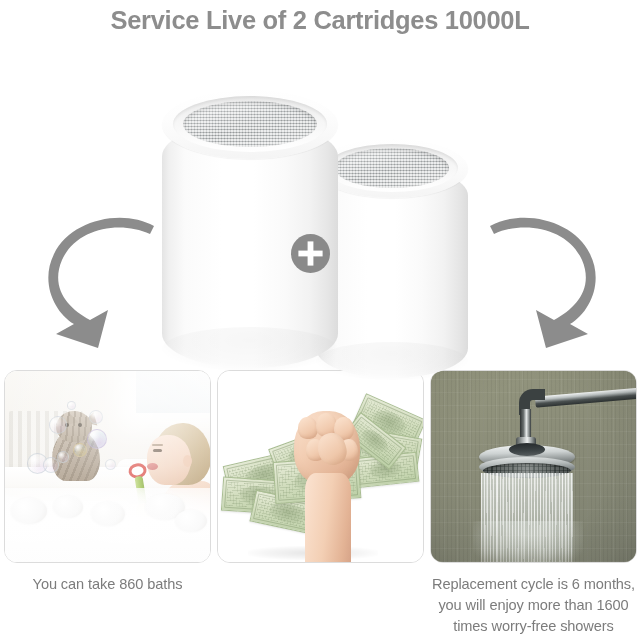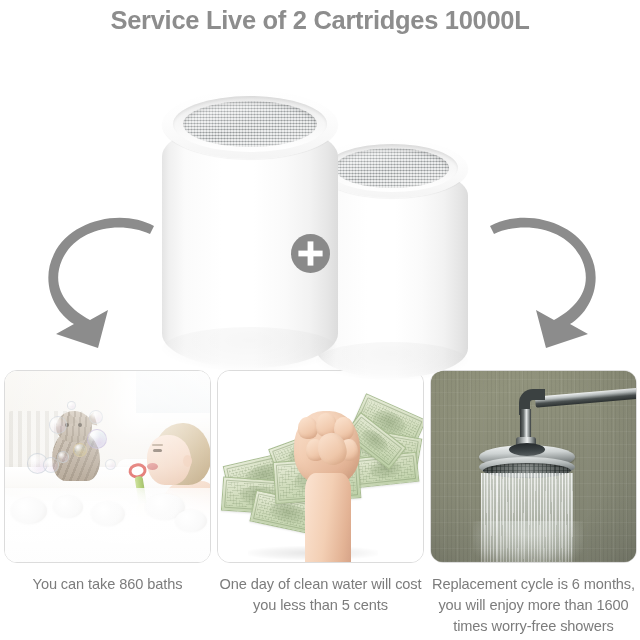--- a/index.html
+++ b/index.html
@@ -723,21 +723,20 @@
             <div class="knuckle" style="left:42px; top:6px;  width:20px; height:23px;"></div>
             <div class="knuckle" style="left:14px; top:28px; width:19px; height:22px;"></div>
             <div class="knuckle" style="left:32px; top:26px; width:20px; height:24px;"></div>
             <div class="knuckle" style="left:48px; top:28px; width:18px; height:22px;"></div>
             <div class="hand-thumb"></div>
             <div class="hand-wrist"></div>
           </div>
 
         </div>
       </div>
-      <div class="panel-caption">One day of clean water will cost you less than 5 cents</div>
     </div>
 
     <div class="panel" id="panel-2">
       <div class="panel-photo">
         <div class="photo-shower">
           <div class="shower-bg"></div>
           <div class="shower-arm-h"></div>
           <div class="shower-arm-elbow"></div>
           <div class="shower-arm-v"></div>
           <div class="shower-neck"></div>

